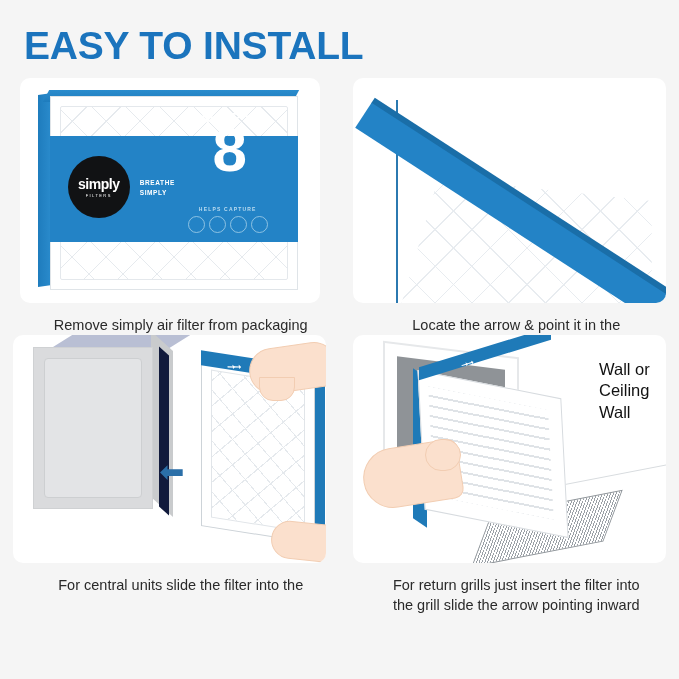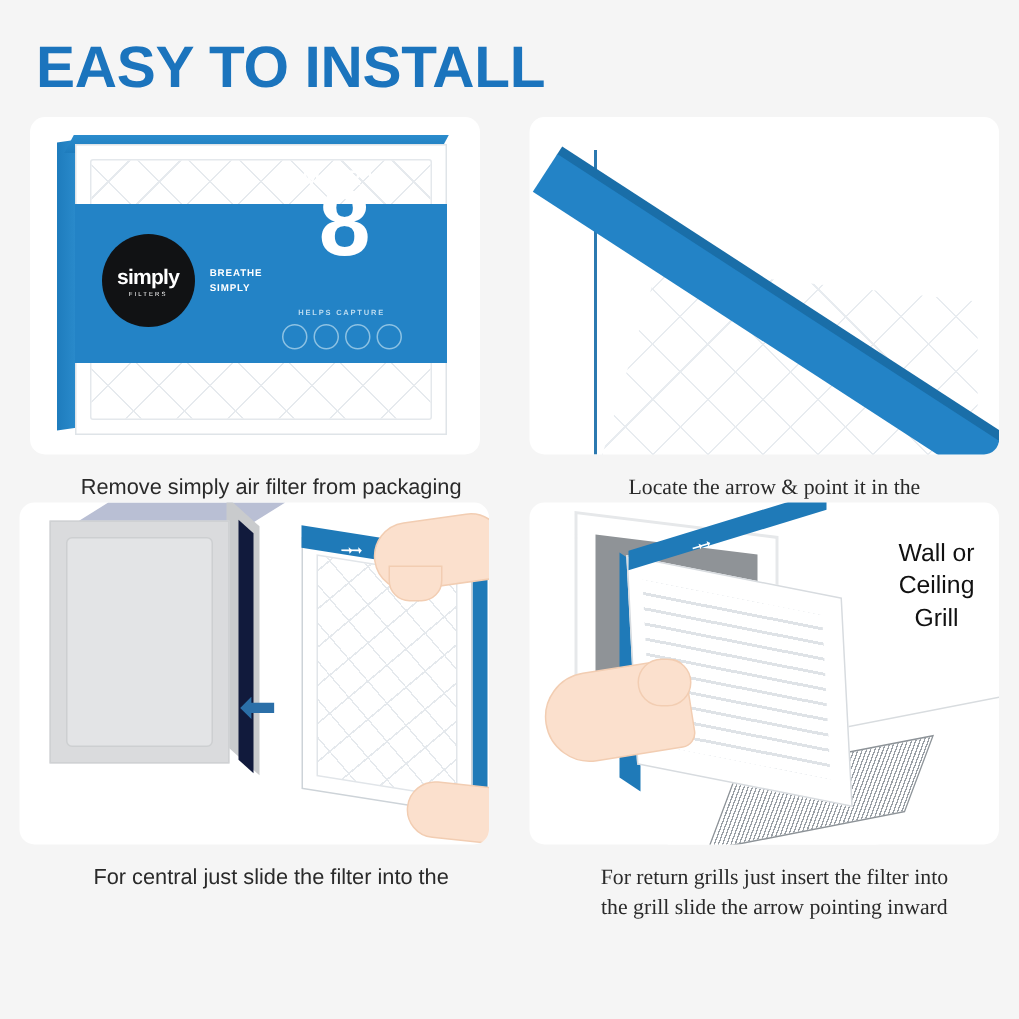--- a/index.html
+++ b/index.html
@@ -41,21 +41,21 @@
   .card.p3{width:313px;height:228px;}
   .card.p4{width:313px;height:228px;}
 
   .cap{
     font-size:14.5px;
     color:#2a2a2a;
     line-height:1.38;
     margin-top:12px;
   }
   .cap.left{margin-left:22px;}
-  .cap.right{margin-left:14px;font-family:Liberation Serif, serif;}
+  .cap.right{margin-left:14px;}
   .cap span{display:block;text-align:center;}
 
   
   .boxwrap{position:absolute;left:18px;top:10px;width:266px;height:205px;}
   .boxside{
     position:absolute;left:0;top:6px;width:14px;height:192px;
     background:linear-gradient(90deg,#1e7cbd,#2b8ccd);
     transform:skewY(-8deg);
   }
   .boxtop{
@@ -242,21 +242,21 @@
   .ceil .vent{
     position:absolute;left:36px;top:16px;width:130px;height:46px;
     background:repeating-linear-gradient(90deg,#ffffff 0 2px,#9aa0a6 2px 3px);
     border:1px solid #8d9398;transform:skewX(-22deg);
   }
   .hand4{position:absolute;background:#fbe0cd;border:1px solid #f2cdb2;}
   .h4a{left:10px;top:110px;width:96px;height:58px;border-radius:30px 10px 10px 30px;transform:rotate(-9deg);}
   .h4b{left:72px;top:104px;width:34px;height:30px;border-radius:16px;}
   .wallor{
     position:absolute;right:16px;top:24px;
-    text-align:center;font-size:16.5px;color:#111;line-height:1.3;
+    text-align:left;font-size:16.5px;color:#111;line-height:1.3;
   }
   .wallor span{display:block;}
 </style>
 </head>
 <body>
 
 <div class="page">
 
   <div class="title">EASY TO INSTALL</div>
 
@@ -333,21 +333,21 @@
             <div class="fr"></div>
             <div class="pl"></div>
             <div class="btop"></div>
             <div class="barr">➞➞</div>
           </div>
           <div class="hand h1"></div>
           <div class="hand h1b"></div>
           <div class="hand h2"></div>
         </div>
         <div class="cap left">
-          <span>For central just slide the filter into the</span>
+          <span>For central units slide the filter into the</span>
         </div>
       </div>
 
       <div class="cell">
         <div class="card p4">
           <div class="grillop">
             <div class="dark"></div>
           </div>
           <div class="ceil">
             <div class="vent"></div>
@@ -357,21 +357,21 @@
             <div class="pf"></div>
             <div class="louv"></div>
             <div class="edge2"></div>
             <div class="barr2">➞➞</div>
           </div>
           <div class="hand4 h4a"></div>
           <div class="hand4 h4b"></div>
           <div class="wallor">
             <span>Wall or</span>
             <span>Ceiling</span>
-            <span>Grill</span>
+            <span>Wall</span>
           </div>
         </div>
         <div class="cap right">
           <span>For return grills just insert the filter into</span>
           <span>the grill slide the arrow pointing inward</span>
         </div>
       </div>
     </div>
 
   </div>

